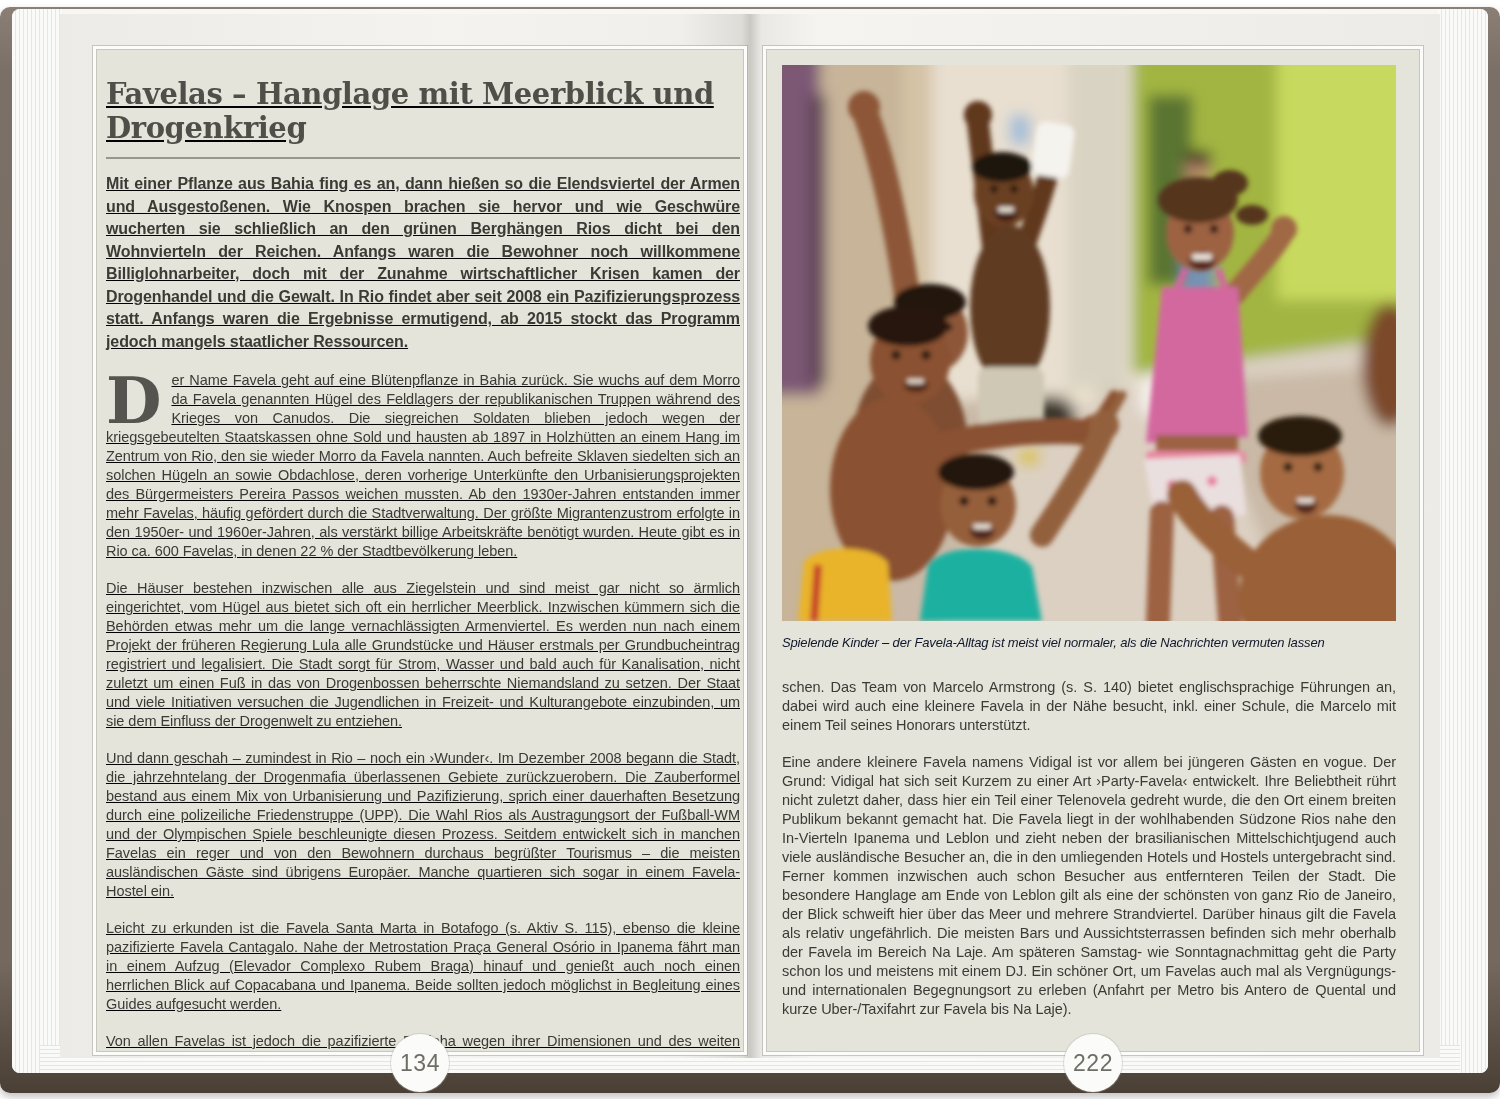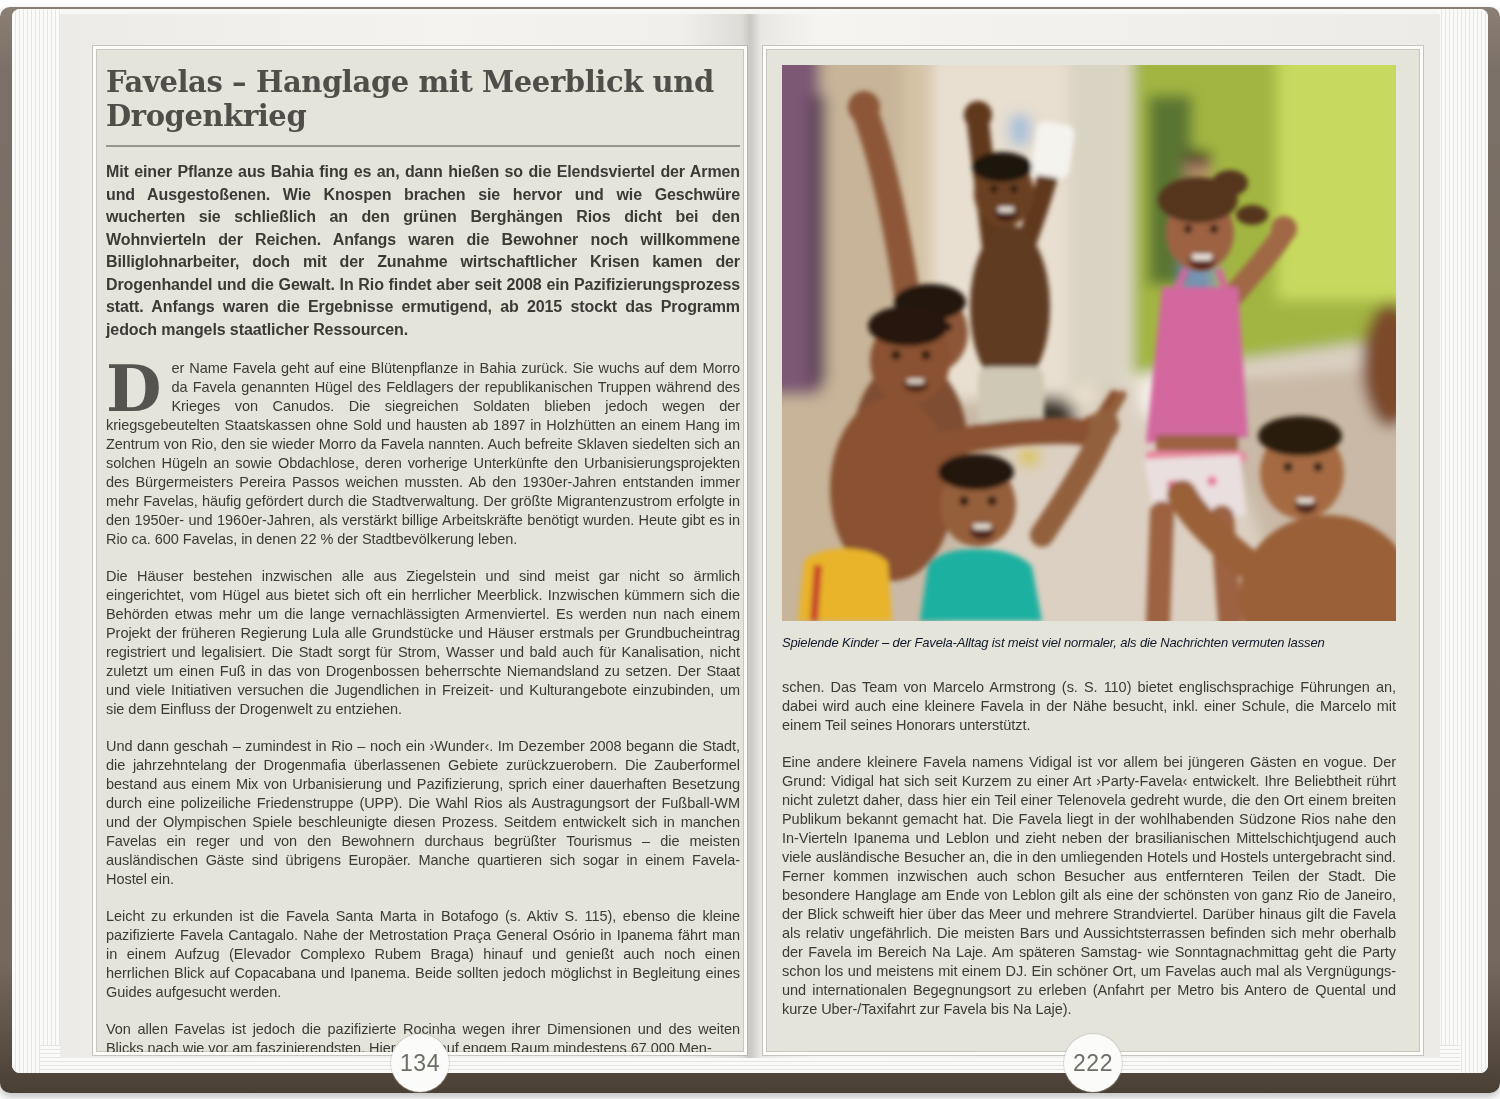--- a/index.html
+++ b/index.html
@@ -35,21 +35,21 @@
       #f5f4f0 55%,#f0efeb 80%,#ecebe7 100%);
   }
   
   .content{
     position:absolute;top:46px;height:1009px;box-sizing:border-box;overflow:hidden;
     background:#e5e4db;border:3px solid #fcfcfa;
     box-shadow:0 0 0 1px rgba(158,156,146,.5), inset 0 0 0 1px rgba(158,156,146,.4);
   }
   .content.cleft{left:93px;width:654px;}
   .content.cright{left:763px;width:660px;}
-  .inner-left{padding:2px 4px 0 10px;}
+  .inner-left{padding:14px 4px 0 10px;text-decoration:underline;}
   .inner-right{padding:8px 24px 0 16px;}
   
   h1.title{
     font-family:"DejaVu Serif",serif;font-weight:bold;font-size:29px;line-height:34px;
     color:#4f4e48;letter-spacing:-.4px;margin:14px 0 12px;
   }
   .rule{border:0;border-top:2px solid #97968e;margin:0 0 14px;}
   .lead{
     font-weight:bold;font-size:16px;line-height:22.5px;color:#3b3a35;
     text-align:justify;margin:4px 0 18px;letter-spacing:-.1px;
@@ -219,19 +219,19 @@
           <rect x="515" y="433" width="17" height="5" rx="2" fill="#f0e6da"></rect>
           <ellipse cx="545" cy="532" rx="88" ry="82" fill="#9a6038"></ellipse>
           <path d="M470,502 C440,480 412,452 400,430" stroke="#9a6038" stroke-width="30" stroke-linecap="round" fill="none"></path>
 
           <path d="M16,556 L22,496 C40,478 94,480 106,498 L110,556 Z" fill="#e9b42c"></path>
           <path d="M32,556 L36,500" stroke="#c8432a" stroke-width="8"></path>
         </g>
       </svg>
     </figure>
     <p class="caption">Spielende Kinder – der Favela-Alltag ist meist viel normaler, als die Nachrichten vermuten lassen</p>
-    <p class="body-p">schen. Das Team von Marcelo Armstrong (s. S. 110) bietet englischsprachige Führungen an, dabei wird auch eine kleinere Favela in der Nähe besucht, inkl. einer Schule, die Marcelo mit einem Teil seines Honorars unterstützt.</p>
+    <p class="body-p">schen. Das Team von Marcelo Armstrong (s. S. 140) bietet englischsprachige Führungen an, dabei wird auch eine kleinere Favela in der Nähe besucht, inkl. einer Schule, die Marcelo mit einem Teil seines Honorars unterstützt.</p>
     <p class="body-p">Eine andere kleinere Favela namens Vidigal ist vor allem bei jüngeren Gästen en vogue. Der Grund: Vidigal hat sich seit Kurzem zu einer Art ›Party-Favela‹ entwickelt. Ihre Beliebtheit rührt nicht zuletzt daher, dass hier ein Teil einer Telenovela gedreht wurde, die den Ort einem breiten Publikum bekannt gemacht hat. Die Favela liegt in der wohlhabenden Südzone Rios nahe den In-Vierteln Ipanema und Leblon und zieht neben der brasilianischen Mittelschichtjugend auch viele ausländische Besucher an, die in den umliegenden Hotels und Hostels untergebracht sind. Ferner kommen inzwischen auch schon Besucher aus entfernteren Teilen der Stadt. Die besondere Hanglage am Ende von Leblon gilt als eine der schönsten von ganz Rio de Janeiro, der Blick schweift hier über das Meer und mehrere Strandviertel. Darüber hinaus gilt die Favela als relativ ungefährlich. Die meisten Bars und Aussichtsterrassen befinden sich mehr oberhalb der Favela im Bereich Na Laje. Am späteren Samstag- wie Sonntagnachmittag geht die Party schon los und meistens mit einem DJ. Ein schöner Ort, um Favelas auch mal als Vergnügungs- und internationalen Begegnungsort zu erleben (Anfahrt per Metro bis Antero de Quental und kurze Uber-/Taxifahrt zur Favela bis Na Laje).</p>
   </div>
 </div>
 
 <div class="pagenum pleft">134</div>
 <div class="pagenum pright">222</div>
 
 </body></html>

